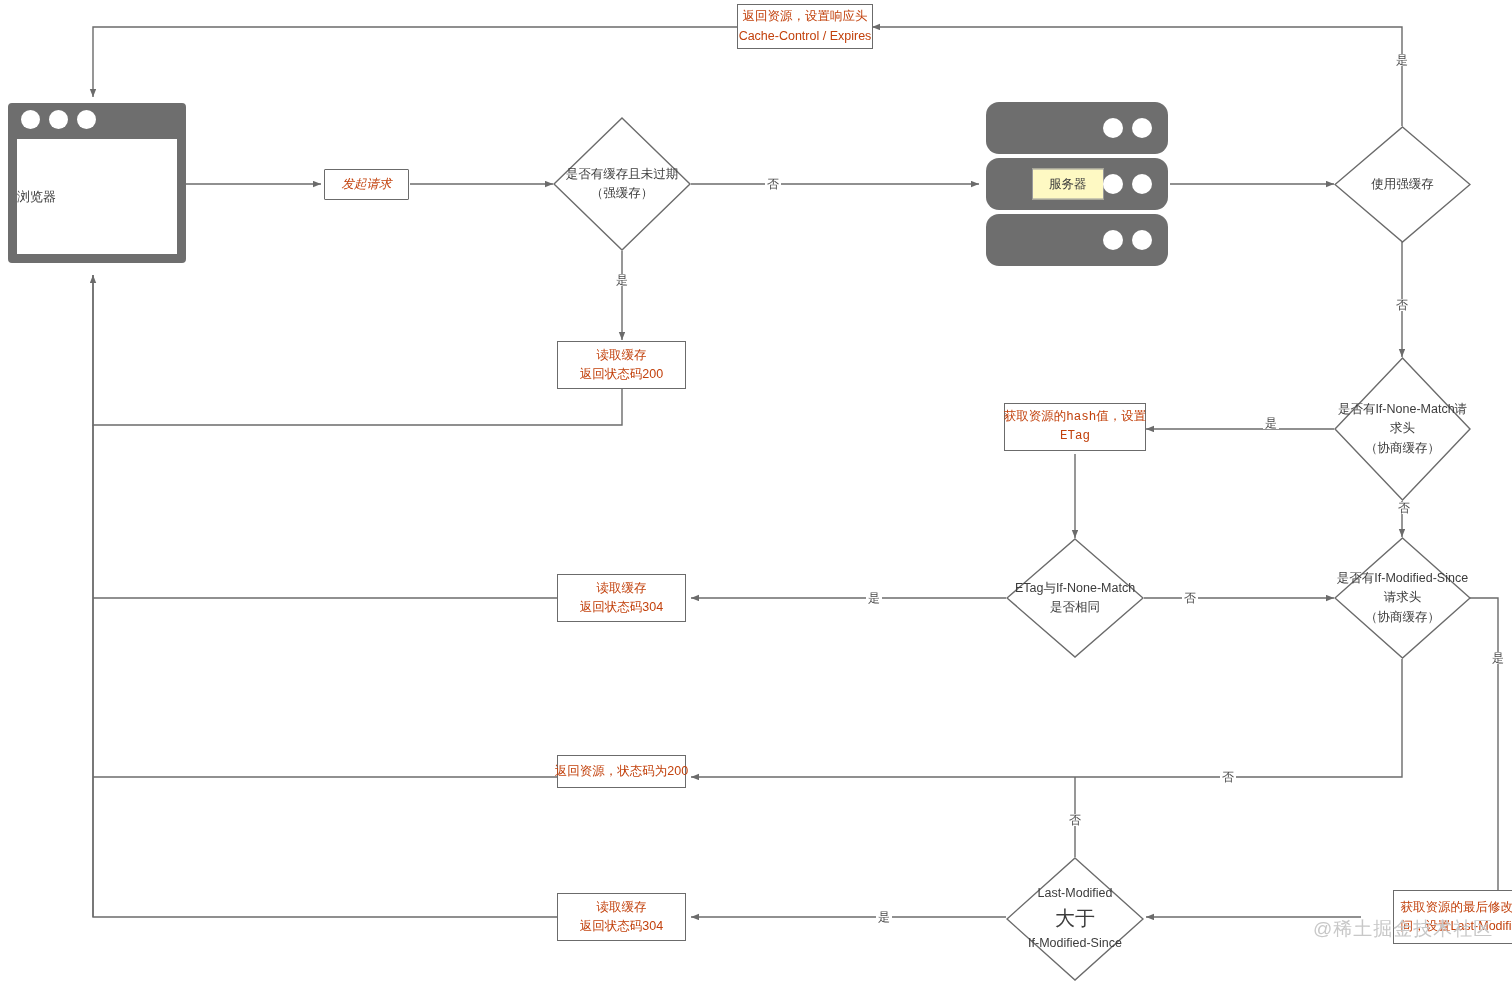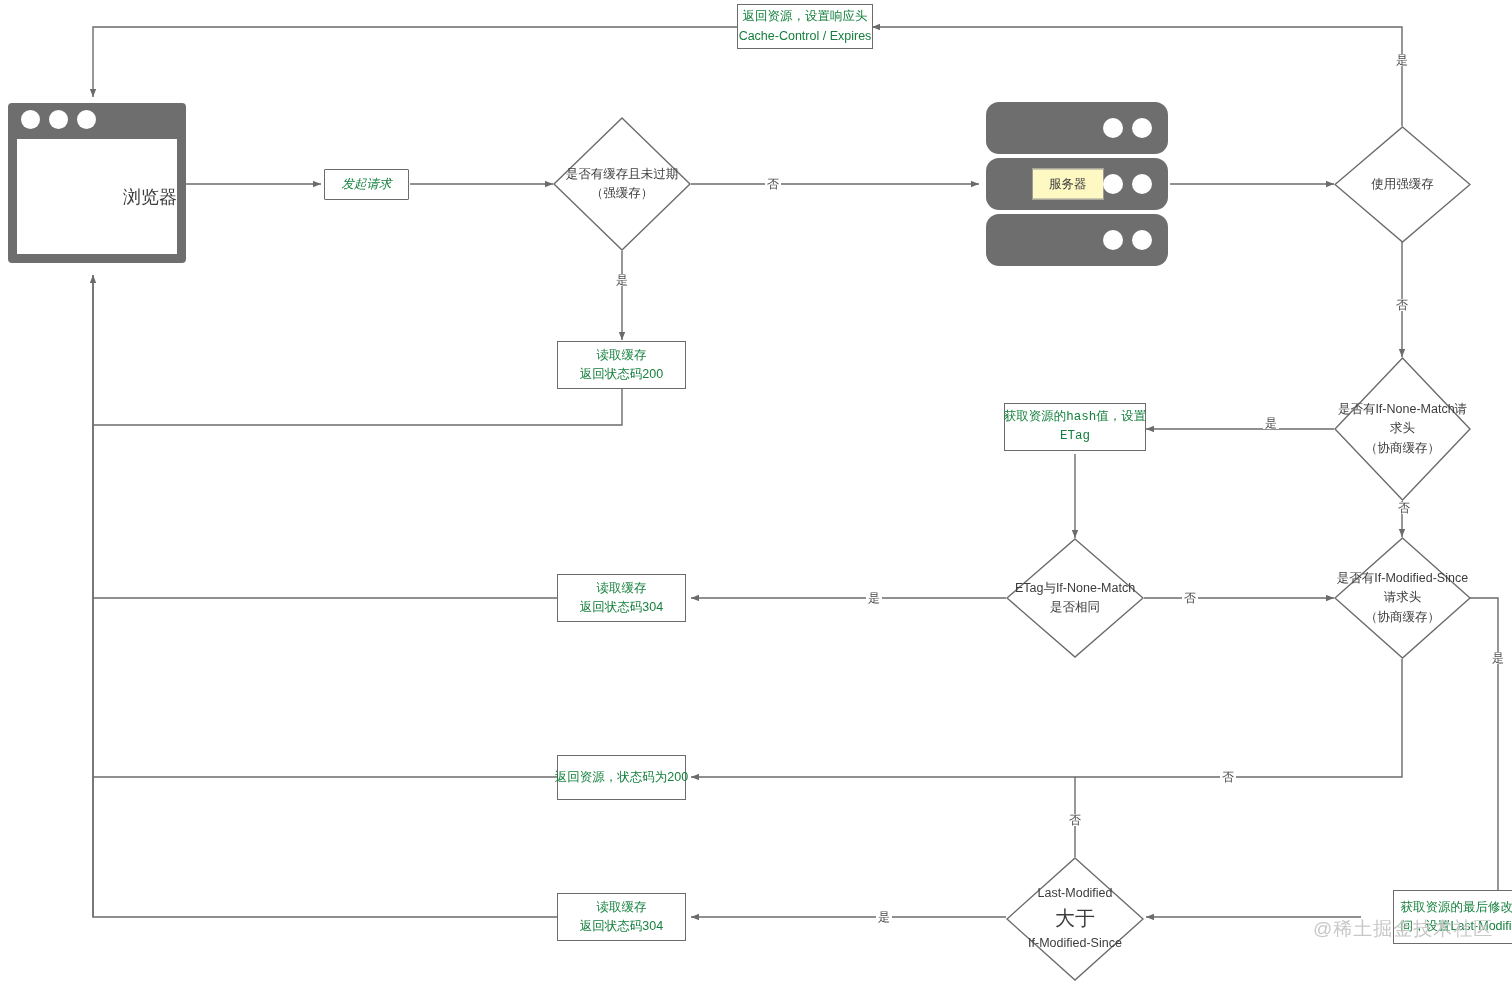--- a/index.html
+++ b/index.html
@@ -26,21 +26,21 @@
     pointer-events: none;
   }
   .node {
     position: absolute;
     box-sizing: border-box;
     display: flex;
     flex-direction: column;
     align-items: center;
     justify-content: center;
     text-align: center;
-    color: #15803d;
+    color: #c2410c;
     font-size: 12.5px;
     line-height: 1.55;
     white-space: nowrap;
   }
   .box {
     background: #ffffff;
     border: 1.4px solid #6b6b6b;
   }
   .rounded {
     background: #ffffff;
@@ -99,23 +99,23 @@
     width: 19px;
     height: 19px;
     border-radius: 50%;
     background: #ffffff;
   }
   .browser-label {
     position: absolute;
     left: 0; right: 0;
     top: 50%;
     transform: translateY(-50%);
-    text-align: right;
+    text-align: left;
     color: #3c3c3c;
-    font-size: 18px;
+    font-size: 13px;
   }
   
   .server-icon { position: absolute; }
   .server-bar {
     position: absolute;
     left: 0;
     width: 100%;
     height: 52px;
     background: #6e6e6e;
     border-radius: 13px;
@@ -316,21 +316,21 @@
     <svg class="diamond-shape" viewBox="0 0 137 122" preserveAspectRatio="none">
       <polygon points="68.5,1 136,61 68.5,121 1,61" fill="#ffffff" stroke="#6b6b6b" stroke-width="1.4"></polygon>
     </svg>
     <div class="diamond-label">
       <div>是否有If-Modified-Since</div>
       <div>请求头</div>
       <div>（协商缓存）</div>
     </div>
   </div>
 
-  <div class="node box" style="left:557px; top:755px; width:129px; height:45px;">
+  <div class="node box" style="left:557px; top:755px; width:129px; height:33px;">
     <span>返回资源，状态码为200</span>
   </div>
 
   <div class="diamond-wrap" style="left:1006px; top:857px; width:138px; height:124px;">
     <svg class="diamond-shape" viewBox="0 0 138 124" preserveAspectRatio="none">
       <polygon points="69,1 137,62 69,123 1,62" fill="#ffffff" stroke="#6b6b6b" stroke-width="1.4"></polygon>
     </svg>
     <div class="diamond-label">
       <div>Last-Modified</div>
       <div style="font-size:20px;">大于</div>

